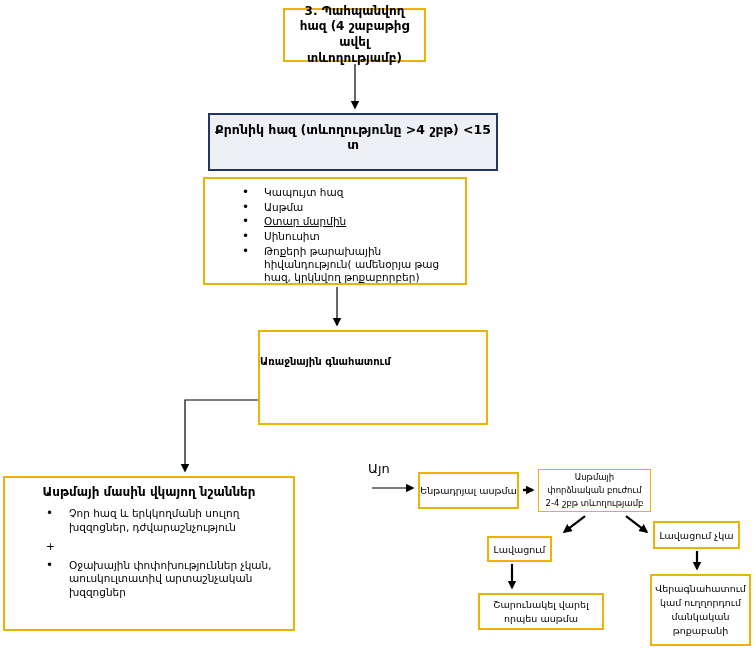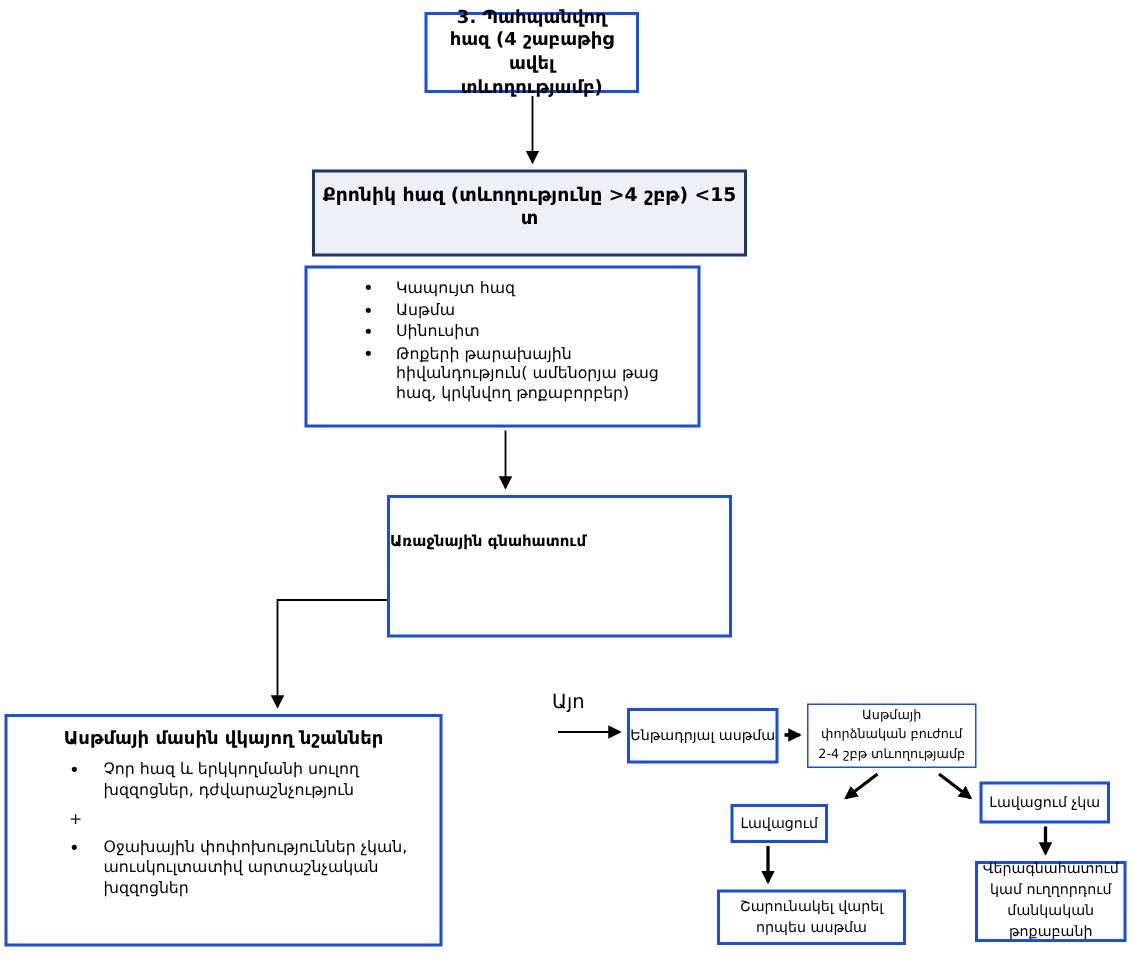--- a/index.html
+++ b/index.html
@@ -1,20 +1,20 @@
 <!DOCTYPE html>
 <html><head>
 <meta charset="utf-8">
 <style>
   html,body{margin:0;padding:0;background:#fff;}
   #canvas{
     position:relative;width:755px;height:650px;background:#ffffff;overflow:hidden;
     font-family:"DejaVu Sans",sans-serif;color:#000;
   }
-  .box{position:absolute;background:#fff;border:2px solid #1d4ed8;box-sizing:border-box;z-index:2;}
+  .box{position:absolute;background:#fff;border:2px solid #eab308;box-sizing:border-box;z-index:2;}
   .center{display:flex;align-items:center;justify-content:center;text-align:center;}
   .topcenter{text-align:center;}
   #svg-connectors{position:absolute;left:0;top:0;z-index:1;pointer-events:none;}
 
   
   #box-persistent-cough{left:283px;top:8px;width:143px;height:54px;font-weight:bold;
     font-size:12px;line-height:1.3;padding:3px 10px;}
   
   #box-chronic-cough{left:208px;top:113px;width:290px;height:58px;border:2.5px solid #1f3864;
     background:#eef0f6;font-weight:bold;font-size:12.5px;padding-top:7px;text-align:center;}
@@ -40,21 +40,21 @@
   #box-asthma-signs li::before{content:"•";position:absolute;left:-23px;top:-1px;font-size:12px;}
   #box-asthma-signs li.noBullet::before{content:"";}
   #box-asthma-signs li.noBullet{margin-left:25px;}
   
   #yes-label{position:absolute;left:368px;top:461px;font-size:13px;z-index:2;}
   #box-suspected{left:418px;top:472px;width:101px;height:37px;font-size:9.5px;}
   #box-trial{left:538px;top:469px;width:113px;height:43px;border-width:1px;font-size:8.5px;line-height:1.55;padding:2px 6px;}
   #box-improve{left:487px;top:536px;width:65px;height:26px;font-size:9.5px;}
   #box-no-improve{left:653px;top:521px;width:87px;height:28px;font-size:9.5px;}
   #box-continue{left:478px;top:593px;width:126px;height:37px;font-size:9.5px;line-height:1.45;padding:0 12px;}
-  #box-reassess{left:650px;top:574px;width:101px;height:54px;font-size:9.5px;line-height:1.5;padding:0 8px;}
+  #box-reassess{left:650px;top:574px;width:101px;height:72px;font-size:9.5px;line-height:1.5;padding:0 8px;}
 </style>
 </head>
 <body>
 
 <div id="canvas">
 
   <svg id="svg-connectors" width="755" height="650">
     <defs>
       <marker id="ah" markerUnits="userSpaceOnUse" markerWidth="11" markerHeight="11" refX="7.5" refY="4.5" orient="auto">
         <path d="M0,0 L9,4.5 L0,9 z" fill="#000"></path>
@@ -85,20 +85,21 @@
   </div>
 
   <div class="box topcenter" id="box-chronic-cough">
     <span>Քրոնիկ հազ (տևողությունը &gt;4 շբթ) &lt;15 տ</span>
   </div>
 
   <div class="box" id="box-differential">
     <ul>
       <li>Կապույտ հազ</li>
       <li>Ասթմա</li>
+      <li><span class="u">Օտար մարմին</span></li>
       <li>Սինուսիտ</li>
       <li>Թոքերի թարախային հիվանդություն( ամենօրյա թաց հազ, կրկնվող թոքաբորբեր)</li>
     </ul>
   </div>
 
   <div class="box" id="box-primary-eval">
     <div class="title">Առաջնային գնահատում</div>
   </div>
 
   <div class="box" id="box-asthma-signs">

